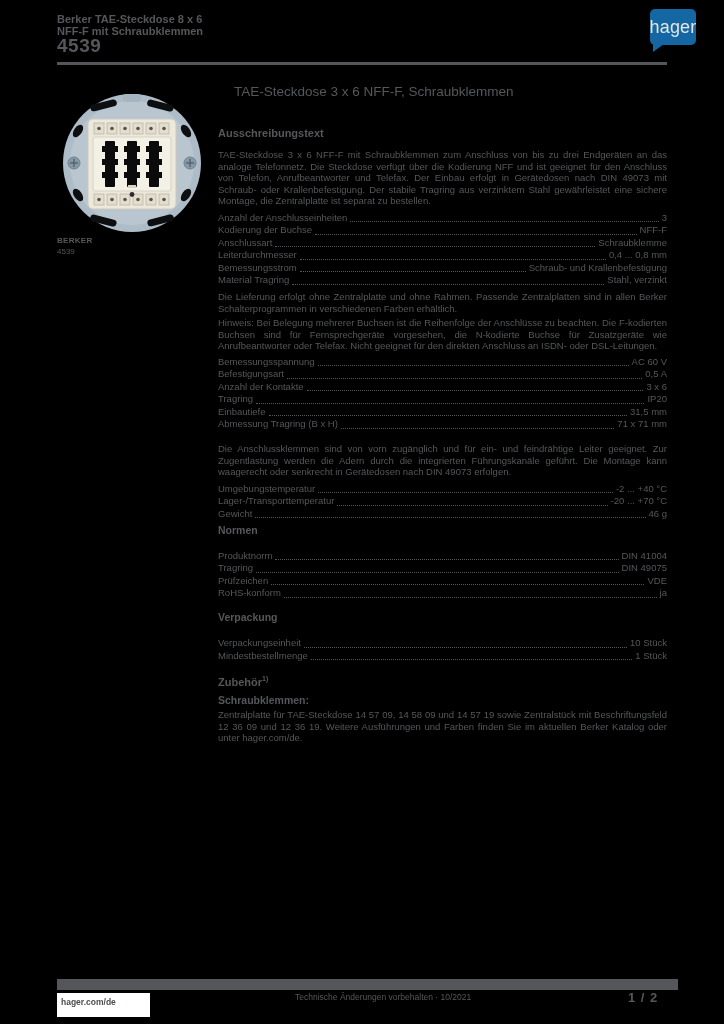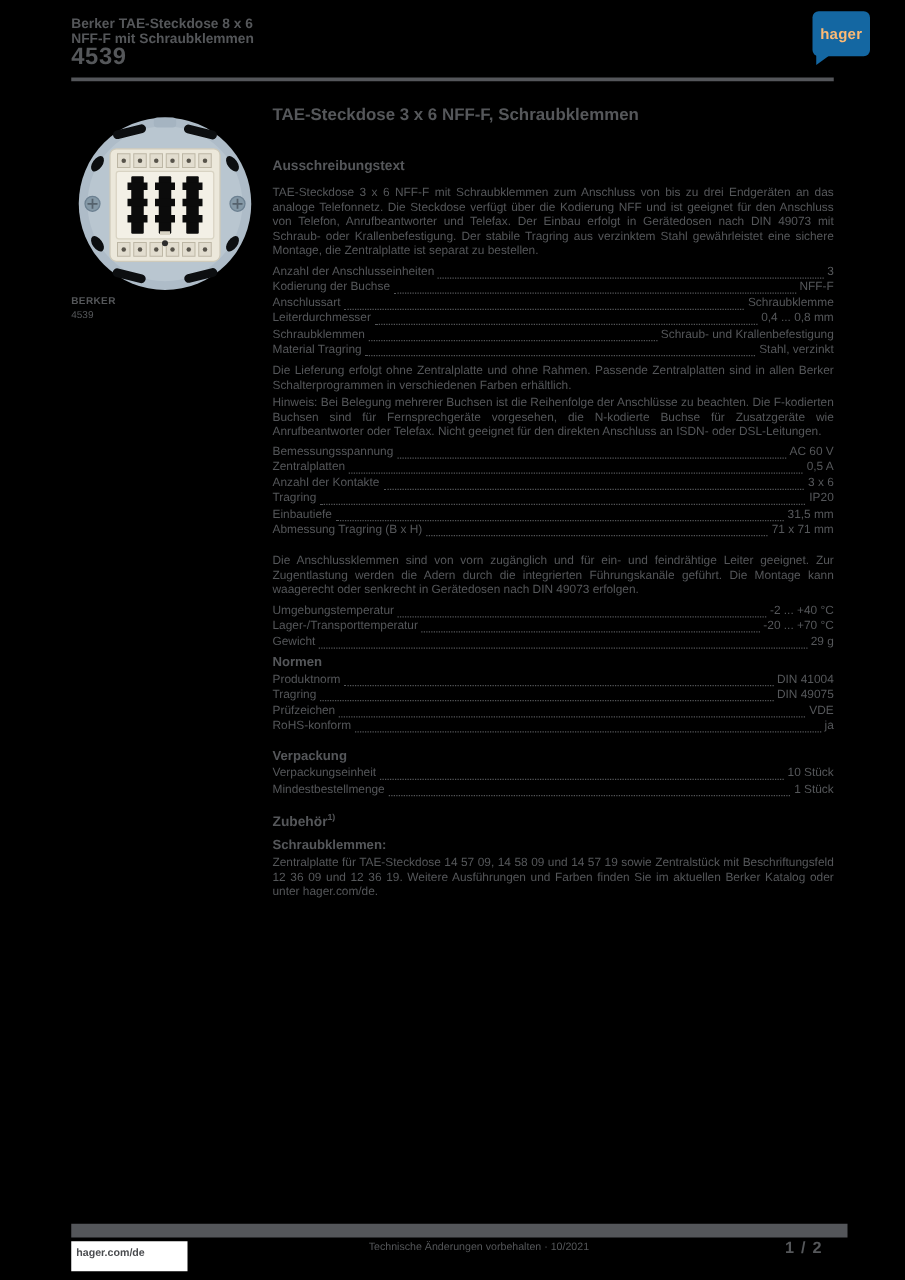--- a/index.html
+++ b/index.html
@@ -10,40 +10,40 @@
   }
   
   .header-name{position:absolute;left:57px;top:13px;width:158px;
     font-size:11px;line-height:12px;font-weight:bold;color:#55575a}
   .header-article{position:absolute;left:57px;top:35px;
     font-size:19px;font-weight:bold;letter-spacing:.5px;color:#55575a}
   .hager-logo{position:absolute;left:650px;top:9px;width:46px;height:36px;
     background:#1467a2;border-radius:5px;display:flex;align-items:center;justify-content:center}
   .hager-logo::after{content:"";position:absolute;left:3px;bottom:-7px;
     border-top:8px solid #1467a2;border-right:11px solid transparent}
-  .hager-logo span{color:#fdba74;font-size:12px;font-weight:bold;letter-spacing:.2px}
+  .hager-logo span{color:#e5e5e5;font-size:18px;font-weight:normal;letter-spacing:.2px}
   .header-rule{position:absolute;left:57px;top:62px;width:610px;height:3px;background:#54565a}
 
   
   .product{position:absolute;left:60px;top:93px;width:144px;height:144px}
   .img-caption1{position:absolute;left:57px;top:236px;font-size:8px;font-weight:bold;letter-spacing:.3px}
   .img-caption2{position:absolute;left:57px;top:247px;font-size:8px}
 
   
   .main{position:absolute;left:218px;top:80px;width:449px;
     font-size:9.5px;line-height:11.5px;text-align:justify}
-  .title{font-size:13.5px;line-height:15px;font-weight:bold;margin:4px 0 0;text-align:left}
+  .title{font-size:13.5px;line-height:15px;font-weight:normal;margin:4px 16px 0;text-align:left}
   .h-gray{font-size:11px;line-height:12px;font-weight:bold;margin:28px 0 0;text-align:left}
   .para{margin:10px 0 0}
   .para.tight{margin:6px 0 0}
   .para.tighter{margin:3px 0 0}
   .specs{margin:6px 0 0}
   .specs.mt5{margin-top:5px}
-  .specs.mt3{margin-top:3px}
-  .spec-row{display:flex;align-items:flex-end;margin-top:2.5px;text-align:left;line-height:10px}
+  .specs.mt3{margin-top:15px}
+  .spec-row{display:flex;align-items:center;margin-top:2.5px;text-align:left;line-height:10px}
   .spec-label{white-space:nowrap}
   .leader{flex:1;border-bottom:1px dotted #55575a;margin:0 3px;min-width:8px;height:8px}
   .spec-value{white-space:nowrap}
   .h-bold{font-size:10.5px;line-height:11px;font-weight:bold;margin:6px 0 0;text-align:left}
   .h-bold.mt14{margin-top:14px}
   .para.mt14{margin-top:14px}
   sup{font-size:7px}
 
   
   .footer-rule{position:absolute;left:57px;top:979px;width:621px;height:11px;background:#54565a}
@@ -170,21 +170,21 @@
         <span class="spec-value">Schraubklemme</span>
       </div>
 
       <div class="spec-row">
         <span class="spec-label">Leiterdurchmesser</span>
         <span class="leader"></span>
         <span class="spec-value">0,4 ... 0,8 mm</span>
       </div>
 
       <div class="spec-row">
-        <span class="spec-label">Schraubklemmen</span>
+        <span class="spec-label">Bemessungsstrom</span>
         <span class="leader"></span>
         <span class="spec-value">Schraub- und Krallenbefestigung</span>
       </div>
 
       <div class="spec-row">
         <span class="spec-label">Material Tragring</span>
         <span class="leader"></span>
         <span class="spec-value">Stahl, verzinkt</span>
       </div>
     </div>
@@ -194,21 +194,21 @@
 
   <div class="specs mt5">
 
       <div class="spec-row">
         <span class="spec-label">Bemessungsspannung</span>
         <span class="leader"></span>
         <span class="spec-value">AC 60 V</span>
       </div>
 
       <div class="spec-row">
-        <span class="spec-label">Zentralplatten</span>
+        <span class="spec-label">Befestigungsart</span>
         <span class="leader"></span>
         <span class="spec-value">0,5 A</span>
       </div>
 
       <div class="spec-row">
         <span class="spec-label">Anzahl der Kontakte</span>
         <span class="leader"></span>
         <span class="spec-value">3 x 6</span>
       </div>
 
@@ -243,21 +243,21 @@
 
       <div class="spec-row">
         <span class="spec-label">Lager-/Transporttemperatur</span>
         <span class="leader"></span>
         <span class="spec-value">-20 ... +70 °C</span>
       </div>
 
       <div class="spec-row">
         <span class="spec-label">Gewicht</span>
         <span class="leader"></span>
-        <span class="spec-value">29 g</span>
+        <span class="spec-value">46 g</span>
       </div>
     </div>
 
   <div class="h-bold">Normen</div>
   <div class="specs mt3">
 
       <div class="spec-row">
         <span class="spec-label">Produktnorm</span>
         <span class="leader"></span>
         <span class="spec-value">DIN 41004</span>

